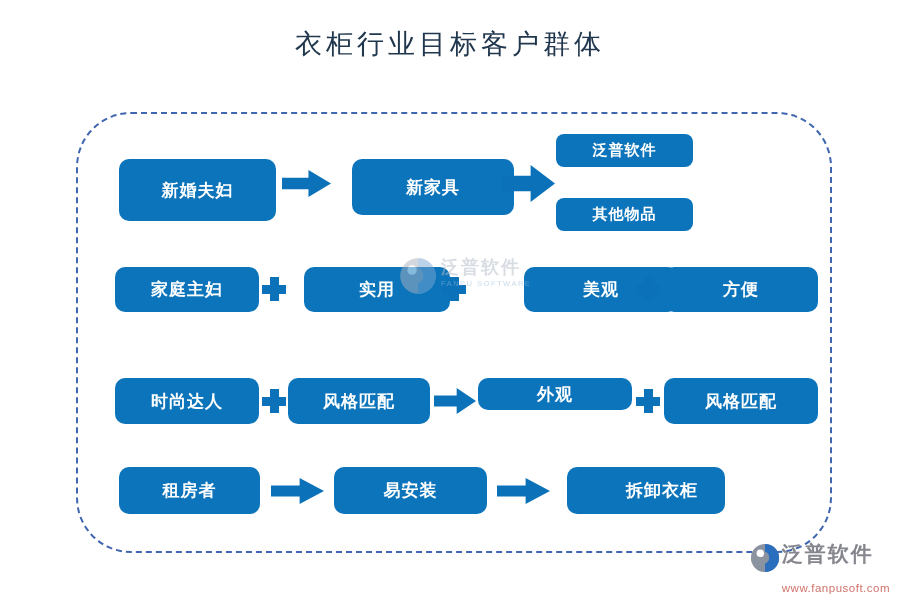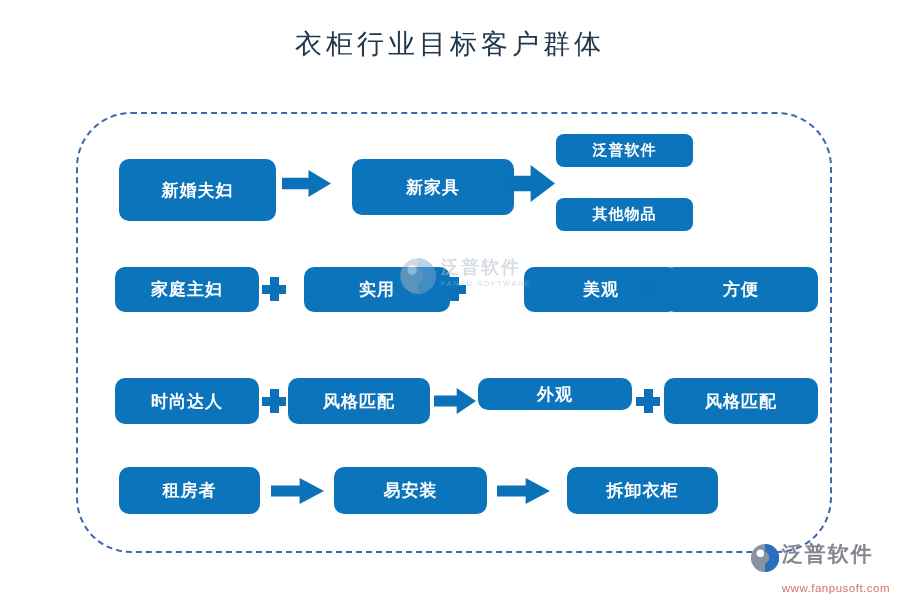--- a/index.html
+++ b/index.html
@@ -84,21 +84,21 @@
   <div class="box" style="left:664px;top:378px;width:154px;height:46px;">风格匹配</div>
 
   <div class="box" style="left:119px;top:467px;width:141px;height:47px;">租房者</div>
   <svg class="blockarrow" style="left:271px;top:478px;width:53px;height:26px;" viewBox="0 0 50 26" preserveAspectRatio="none">
     <polygon points="0,7.5 27,7.5 27,0 50,13 27,26 27,18.5 0,18.5"></polygon>
   </svg>
   <div class="box" style="left:334px;top:467px;width:153px;height:47px;">易安装</div>
   <svg class="blockarrow" style="left:497px;top:478px;width:53px;height:26px;" viewBox="0 0 50 26" preserveAspectRatio="none">
     <polygon points="0,7.5 27,7.5 27,0 50,13 27,26 27,18.5 0,18.5"></polygon>
   </svg>
-  <div class="box" style="left:567px;top:467px;width:151px;height:47px;">拆卸衣柜</div>
+  <div class="box" style="left:567px;top:467px;width:126px;height:47px;padding-left:32px;">拆卸衣柜</div>
 
   <div class="watermark">
     <span>
       <svg width="38" height="38" viewBox="0 0 32 32">
         <circle cx="16" cy="16" r="15" fill="#aab3bf"></circle>
         <path d="M16 1 A15 15 0 0 1 16 31 L16 22 A7 7 0 0 0 16 9 Z" fill="#7ba7d4"></path>
         <circle cx="11" cy="11" r="4" fill="#ffffff"></circle>
       </svg>
     </span>
     <span>

